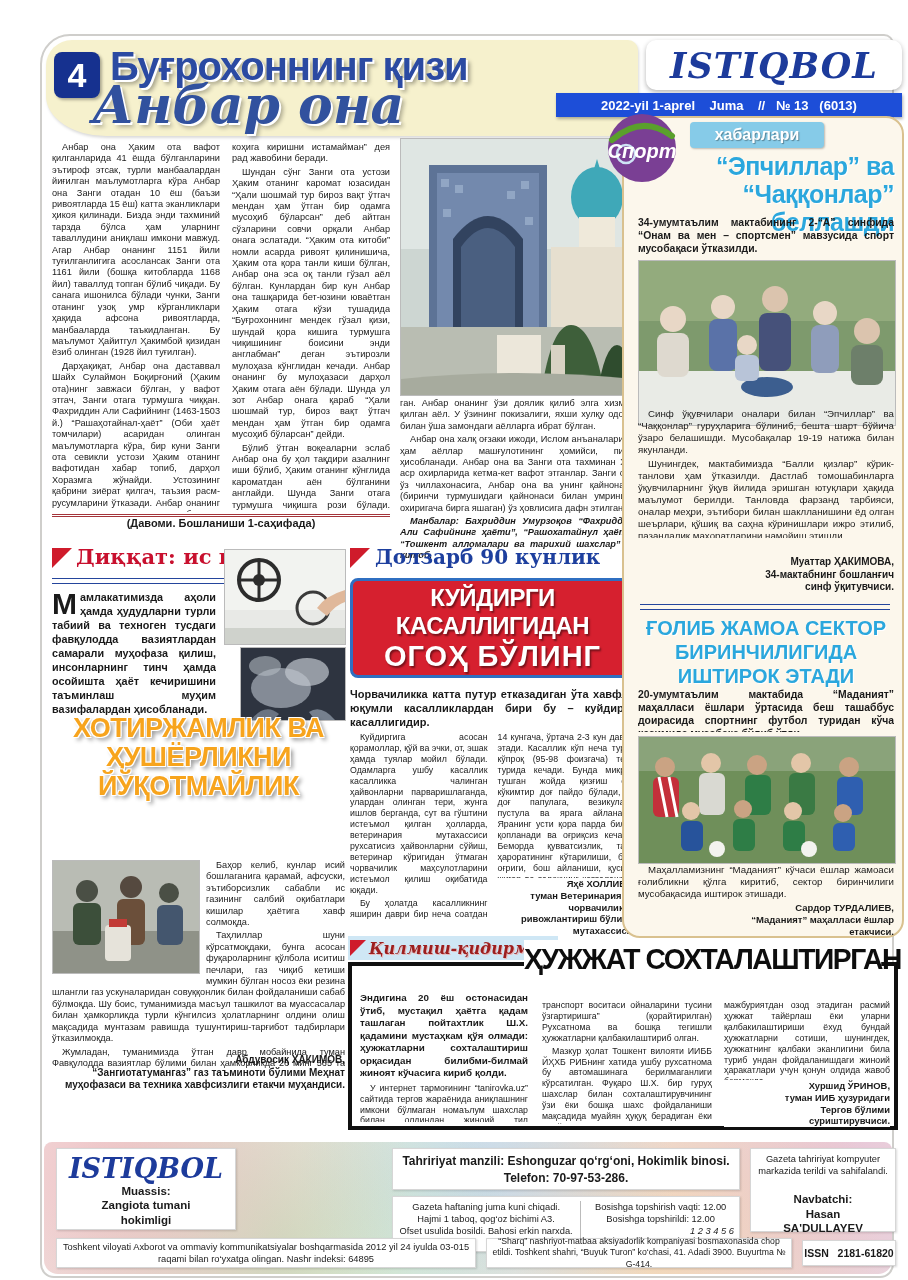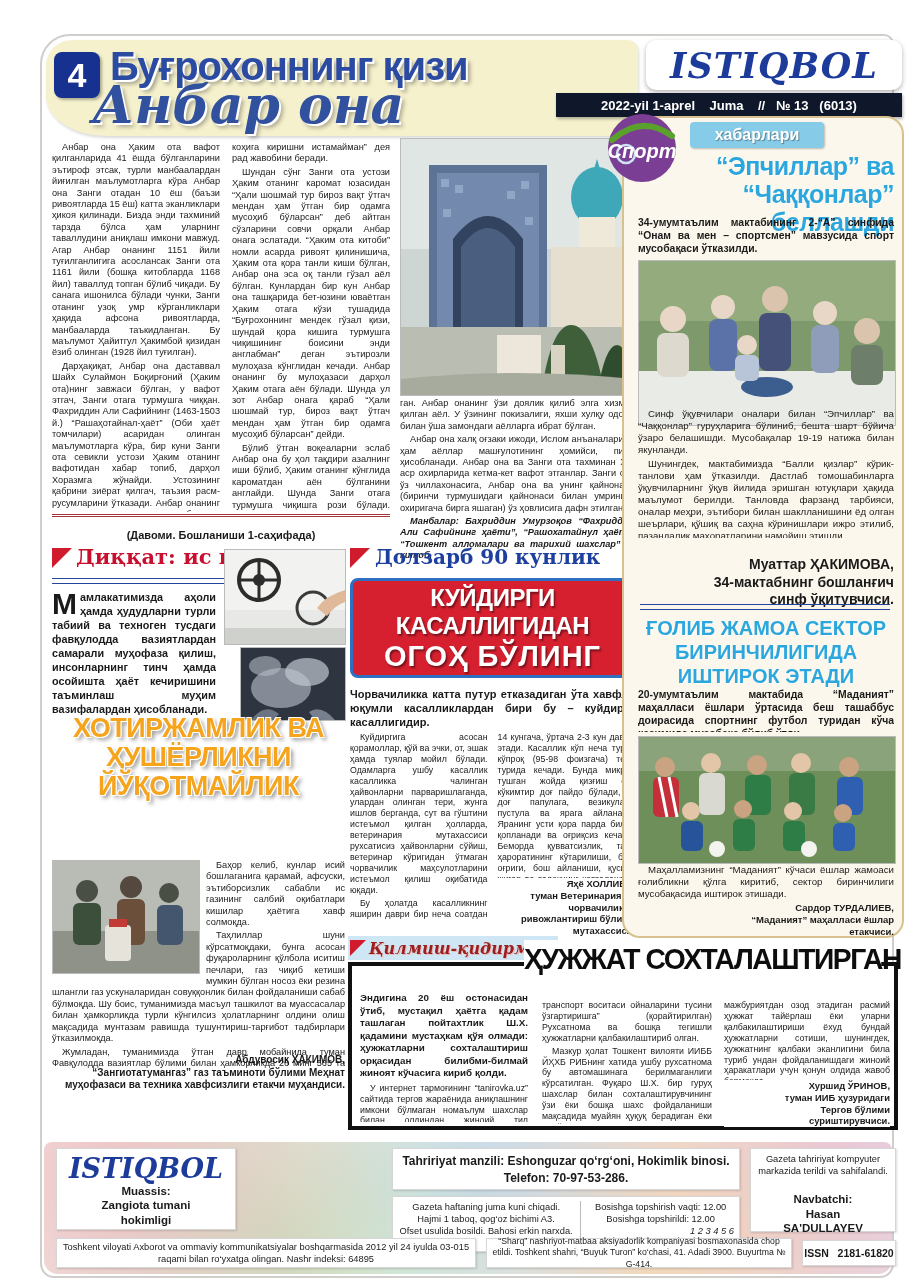--- a/index.html
+++ b/index.html
@@ -16,34 +16,34 @@
   .kicker-top{position:absolute;left:110px;top:44px;font-size:40px;font-weight:800;color:#2b4aa2;
               letter-spacing:-1px;white-space:nowrap;
               text-shadow:2px 2px 0 #fff,4px 4px 4px rgba(0,0,0,.35);}
   .script-title{position:absolute;left:92px;top:74px;font-family:"DejaVu Serif",serif;font-style:italic;
               font-weight:bold;font-size:52px;color:#31519e;white-space:nowrap;
               text-shadow:2px 2px 0 #fff,4px 4px 4px rgba(0,0,0,.3);}
   .masthead{position:absolute;left:646px;top:40px;width:256px;height:50px;background:#fff;border-radius:10px;
             box-shadow:0 2px 5px rgba(0,0,0,.3);display:flex;align-items:center;justify-content:center;
             font-family:"DejaVu Serif",serif;font-style:italic;font-weight:bold;font-size:35px;
             color:#1d3b9b;letter-spacing:1px;}
-  .datebar{position:absolute;left:556px;top:93px;width:346px;height:24px;background:#0f172a;color:#fff;
+  .datebar{position:absolute;left:556px;top:93px;width:346px;height:24px;background:#1d4ed8;color:#fff;
            font-weight:bold;font-size:13px;display:flex;align-items:center;justify-content:center;
            box-shadow:1px 2px 3px rgba(0,0,0,.3);white-space:pre;}
   
   .txt{font-size:9.2px;line-height:1.24;text-align:justify;margin:0 0 2px 0;}
   .ind{text-indent:10px;}
   .col{position:absolute;overflow:hidden;}
   .photo{position:absolute;overflow:hidden;border:1px solid #bbb;background:#dce3da;}
   .photo svg{display:block;}
   .dblline{height:4px;border-top:1.5px solid #24459c;border-bottom:1.5px solid #24459c;}
   .tri{width:0;height:0;border-top:20px solid #cf1b2b;border-right:20px solid transparent;flex:0 0 auto;}
   
   .contnote{position:absolute;left:52px;top:514px;width:338px;text-align:center;font-weight:bold;
-            font-size:11px;border-top:3px double #a4343a;padding-top:12px;}
+            font-size:11px;border-top:3px double #a4343a;padding-top:0;}
   .sources{font-style:italic;font-weight:bold;}
   
   .gas-kick{position:absolute;left:52px;top:548px;width:293px;display:flex;align-items:flex-start;gap:4px;}
   .gas-kick .t{font-family:"DejaVu Serif",serif;font-weight:bold;font-size:21px;color:#c8102e;margin-top:-4px;}
   .gas-rule{position:absolute;left:52px;top:578px;width:293px;}
   .dropcap::first-letter{float:left;font-size:30px;line-height:.8;font-weight:800;padding:2px 3px 0 0;}
   .gas-intro{position:absolute;left:52px;top:590px;width:164px;height:130px;overflow:hidden;
              font-size:10.8px;font-weight:bold;line-height:1.3;text-align:justify;}
   .gas-head{position:absolute;left:52px;top:714px;width:293px;text-align:center;font-size:27px;font-weight:800;
             color:#f7a41d;line-height:1.08;letter-spacing:-.5px;
@@ -90,21 +90,21 @@
   .sport-panel{position:absolute;left:622px;top:116px;width:282px;height:822px;background:#fcf7ec;
                border:2px solid #d9c18f;border-radius:18px;box-sizing:border-box;}
   .sport-badge{position:absolute;left:604px;top:110px;width:76px;height:76px;}
   .sport-tab{position:absolute;left:690px;top:122px;width:134px;height:26px;background:#86cbe8;border-radius:4px;
              color:#fff;font-weight:bold;font-size:16px;display:flex;align-items:center;justify-content:center;
              text-shadow:1px 1px 1px rgba(0,0,0,.35);box-shadow:1px 1px 2px rgba(0,0,0,.25);}
   .s-title1{position:absolute;left:636px;top:152px;width:258px;text-align:right;font-size:25px;font-weight:800;
             color:#2ba7dd;line-height:1.12;letter-spacing:-.5px;text-shadow:1px 1px 0 #fff;}
   .s-lead{font-size:10.4px;font-weight:bold;line-height:1.25;text-align:justify;}
   .s-body .txt{font-size:9.7px;}
-  .s-byline{font-weight:bold;font-size:14px;text-align:right;line-height:1.25;}
+  .s-byline{font-weight:bold;font-size:10px;text-align:right;line-height:1.25;}
   .s-div{position:absolute;left:640px;top:604px;width:250px;}
   .s-title2{position:absolute;left:638px;top:616px;width:256px;text-align:center;font-size:20px;font-weight:800;
             color:#2ba7dd;line-height:1.2;text-shadow:1px 1px 0 #fff;}
   
   .footer{position:absolute;left:44px;top:1142px;width:848px;height:132px;border-radius:8px 8px 14px 14px;
           background:
             radial-gradient(circle at 8% 25%,rgba(242,166,178,.6),transparent 38%),
             radial-gradient(circle at 28% 85%,rgba(168,216,158,.55),transparent 38%),
             radial-gradient(circle at 52% 25%,rgba(166,198,238,.55),transparent 42%),
             radial-gradient(circle at 72% 80%,rgba(248,208,148,.55),transparent 38%),

